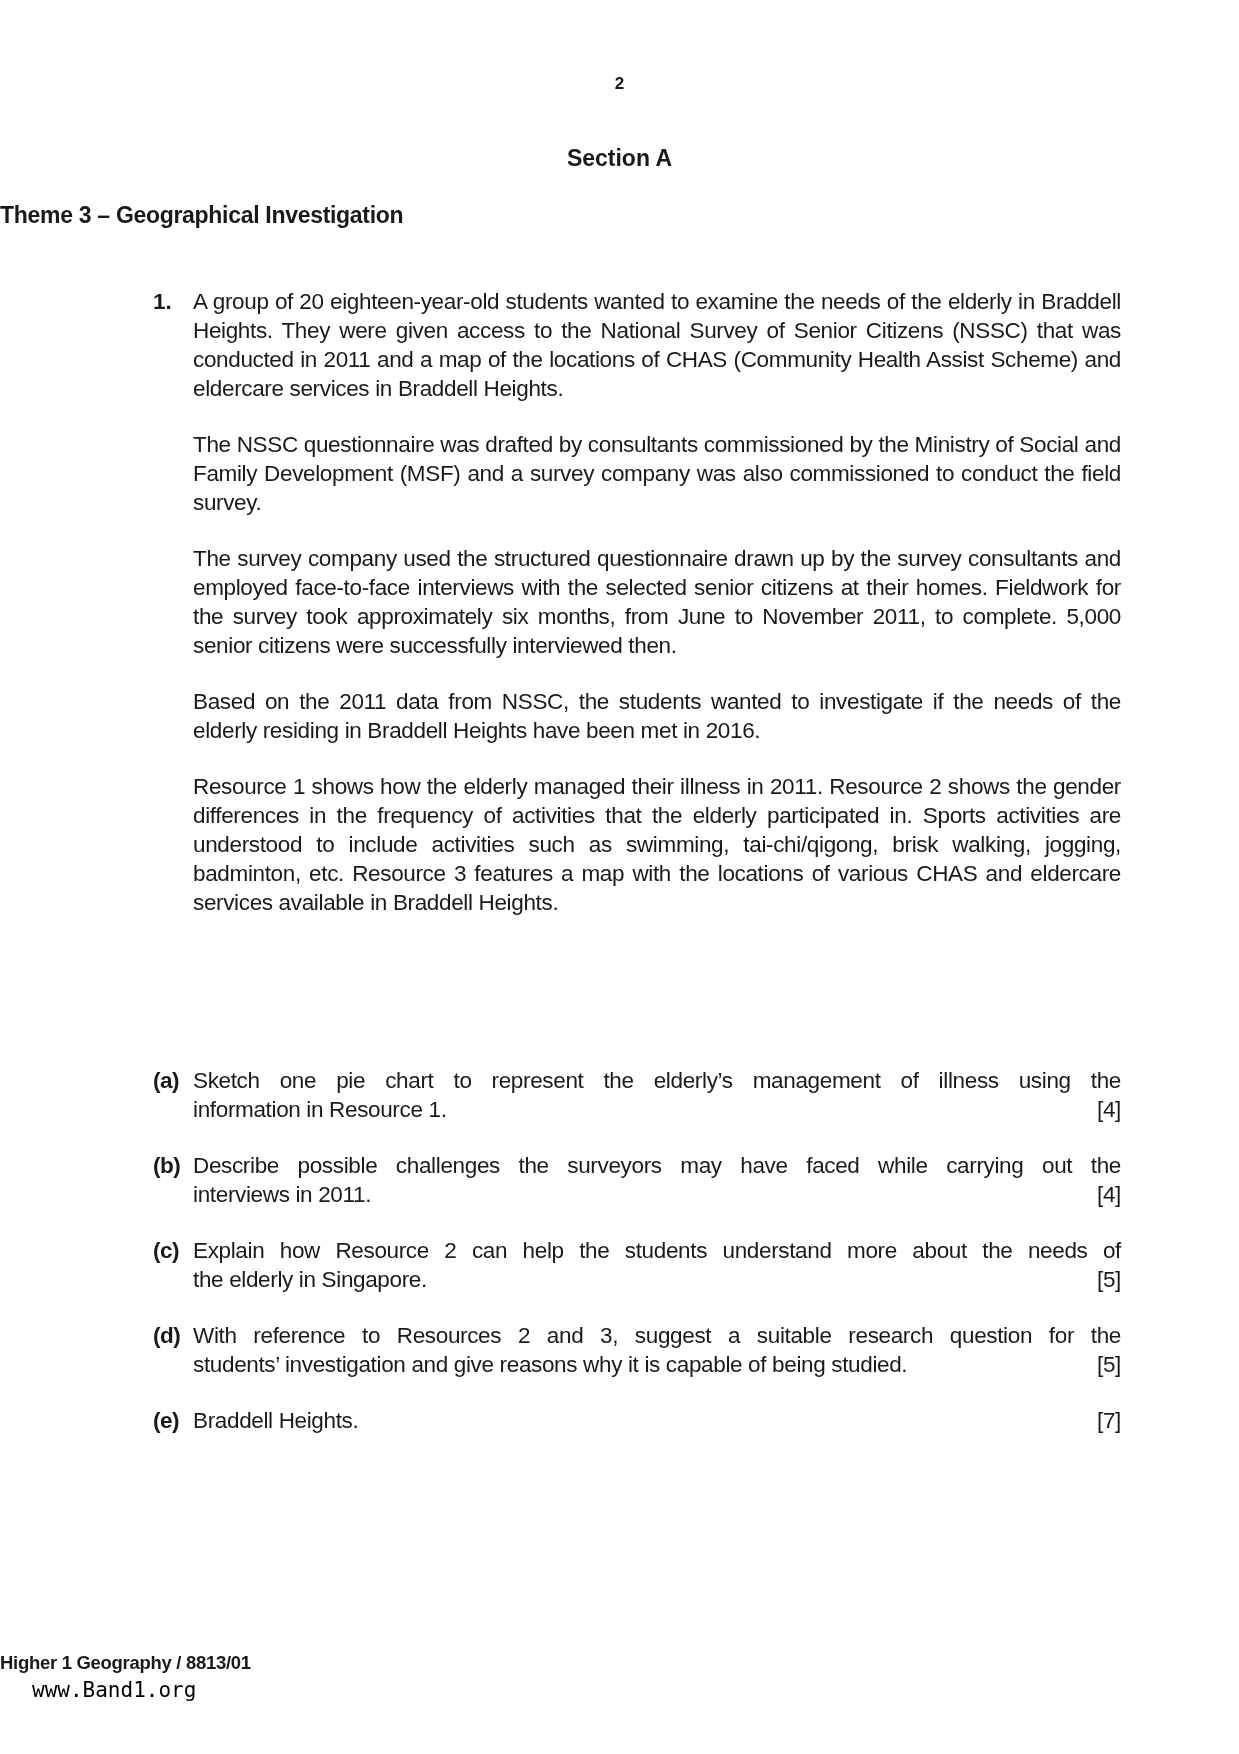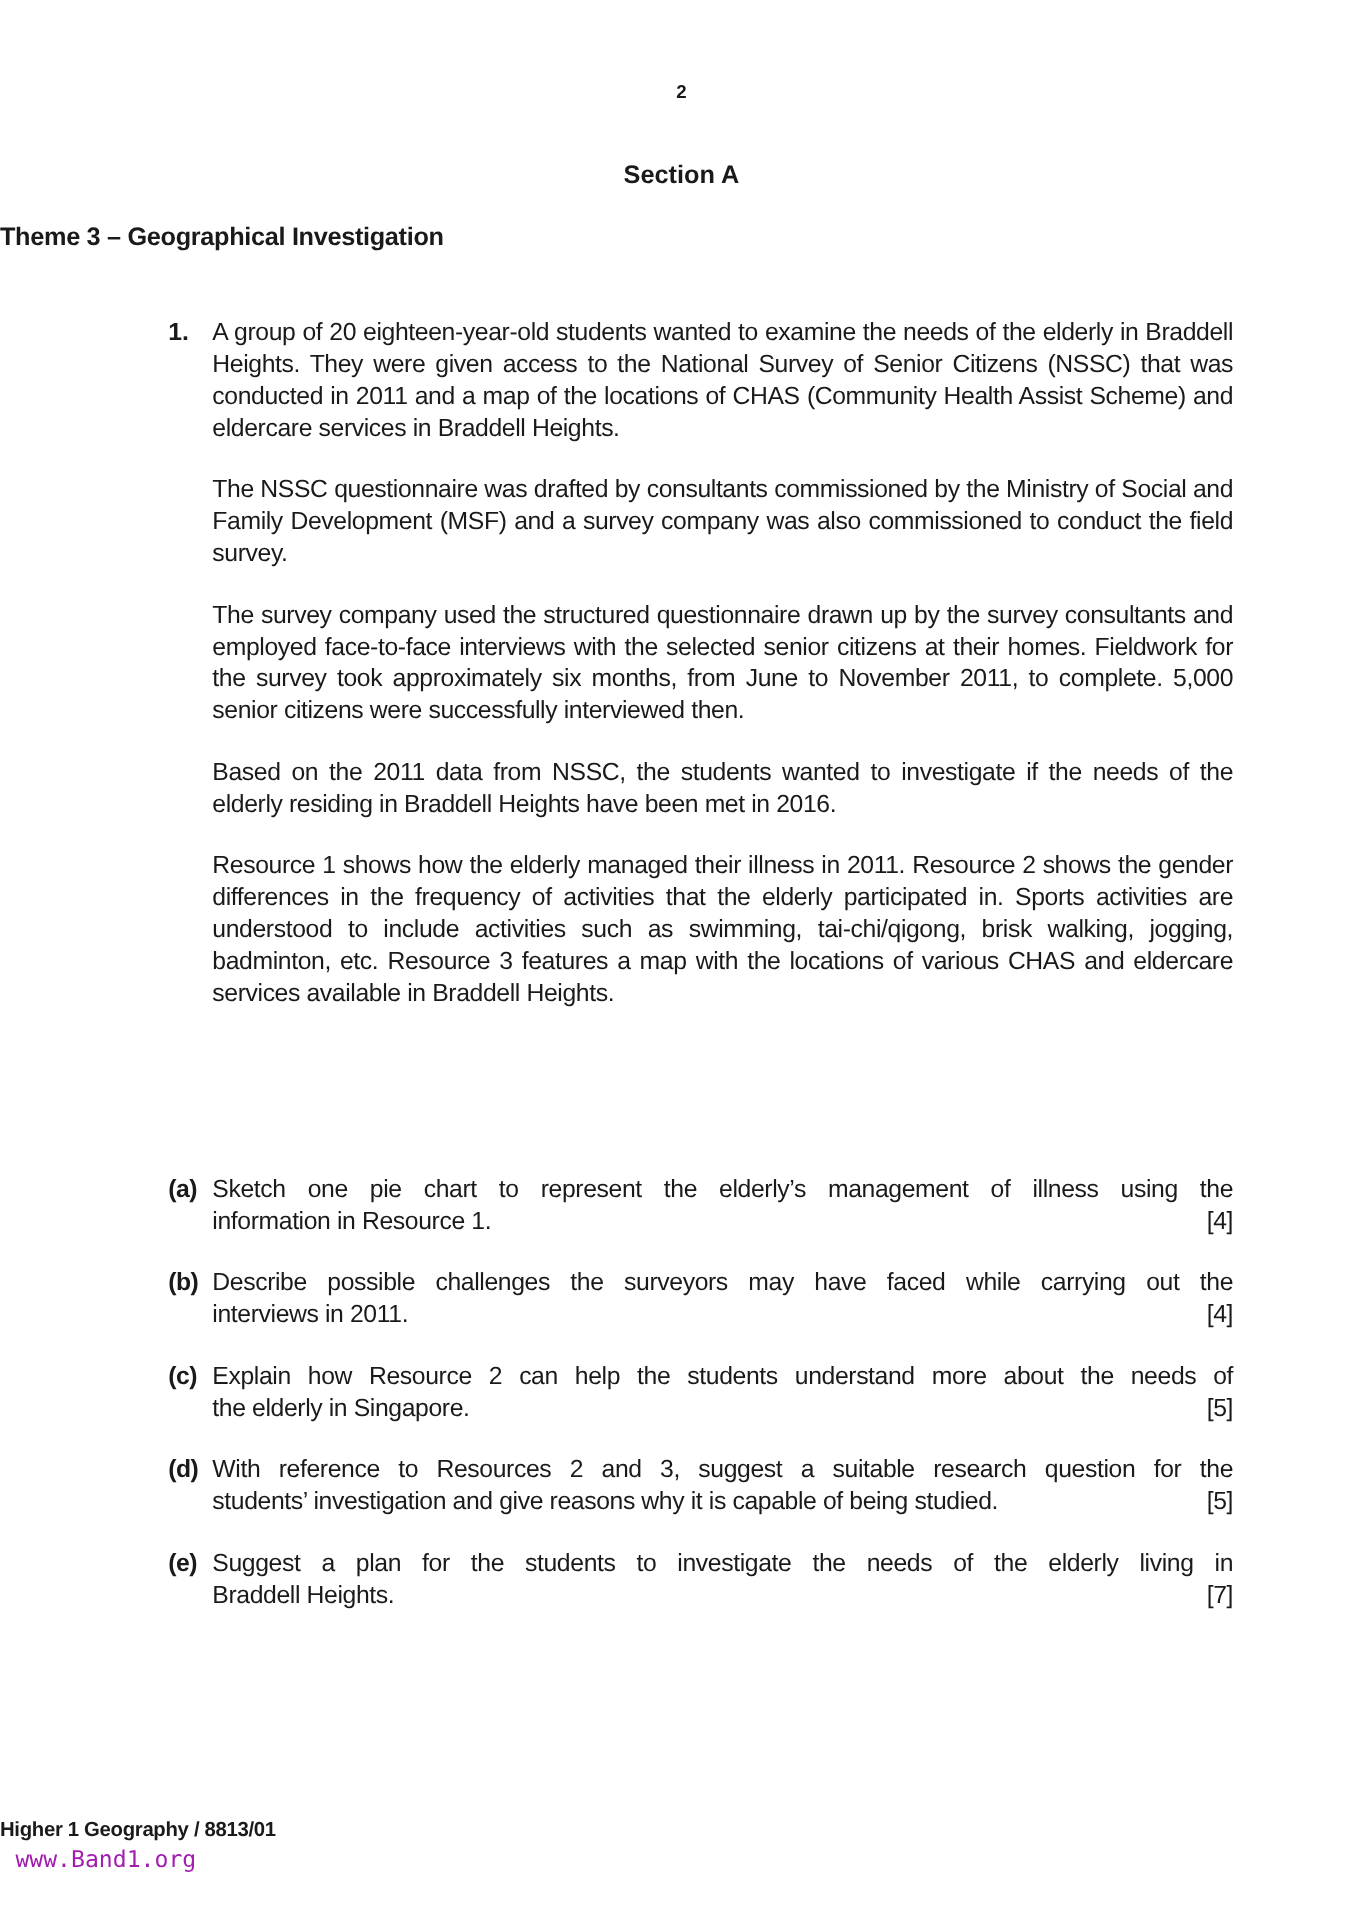--- a/index.html
+++ b/index.html
@@ -37,22 +37,22 @@
   .subq { position: relative; margin-bottom: 27px; }
   .subq-label { position: absolute; left: 0; top: 0; font-weight: bold; letter-spacing: -0.5px;}
   .subq-text { margin-left: 40px; text-align: justify; padding-right: 0; }
   .subq-text .line-last { display: flex; justify-content: space-between; }
   .marks { font-weight: normal; }
   .footer-code {
     position: absolute; top: 1652px; left: 0; width: 1121px; text-align: left;
     font-weight: bold; font-size: 18.5px; letter-spacing: -0.3px;
   }
   .watermark {
-    position: absolute; top: 1678px; left: 14px;
-    font-family: "DejaVu Sans Mono", monospace; font-size: 21px; color: #a21caf;
+    position: absolute; top: 1678px; left: 32px;
+    font-family: "DejaVu Sans Mono", monospace; font-size: 21px; color: #000000;
   }
 </style>
 </head>
 <body>
 
 <div class="page-number">2</div>
 <div class="section-title">Section A</div>
 <div class="theme-title">Theme 3 – Geographical Investigation</div>
 
 <div class="question">
@@ -103,21 +103,20 @@
       <div style="text-align:justify;text-align-last:justify;">With reference to Resources 2 and 3, suggest a suitable research question for the</div>
       <div class="line-last">
         <span>students’ investigation and give reasons why it is capable of being studied.</span>
         <span class="marks">[5]</span>
       </div>
     </div>
   </div>
   <div class="subq">
     <span class="subq-label">(e)</span>
     <div class="subq-text">
-      <div style="text-align:justify;text-align-last:justify;">Suggest a plan for the students to investigate the needs of the elderly living in</div>
       <div class="line-last">
         <span>Braddell Heights.</span>
         <span class="marks">[7]</span>
       </div>
     </div>
   </div>
 </div>
 
 <div class="footer-code">Higher 1 Geography / 8813/01</div>
 <div class="watermark">www.Band1.org</div>

